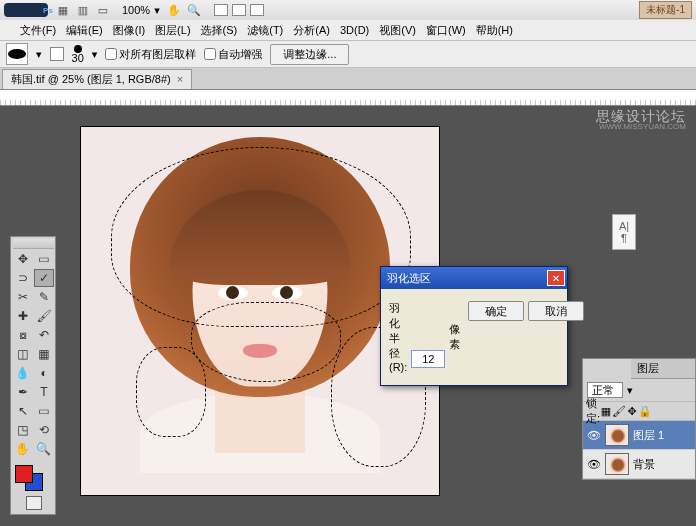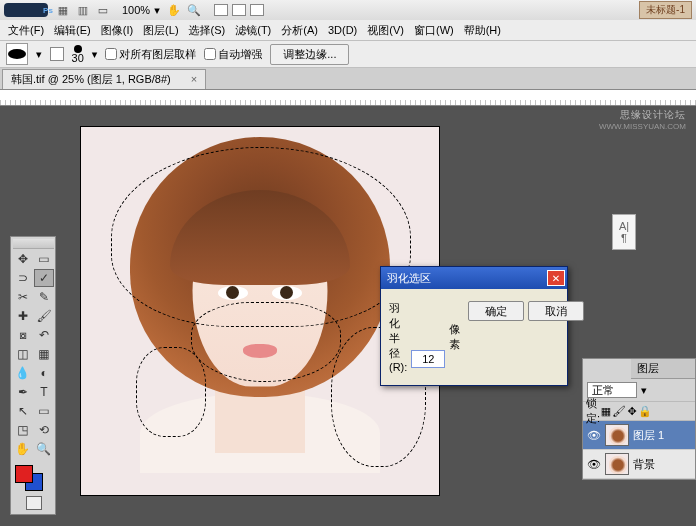--- a/index.html
+++ b/index.html
@@ -8,33 +8,33 @@
 .titlebar { height: 20px; display: flex; align-items: center; justify-content: space-between; padding: 0 4px; background: linear-gradient(#f0f0f0,#dcdcdc); }
 .titlebar-left { display: flex; align-items: center; gap: 4px; }
 .ps-icon { width: 22px; height: 14px; background: #1a2e4a; color: #5fa4e8; font-size: 8px; font-weight: bold; display: flex; align-items: center; justify-content: center; border-radius: 4px; padding-left: 44px; }
 .mini-icons { display: flex; gap: 6px; margin-left: 4px; }
 .mini-icons span { width: 14px; height: 14px; display: flex; align-items: center; justify-content: center; color: #555; }
 .zoom-box { display: flex; align-items: center; gap: 2px; margin-left: 6px; }
 .zoom-val { padding: 0 2px; }
 .layout-icons { display: flex; gap: 4px; margin-left: 8px; }
 .layout-icons span { width: 14px; height: 12px; border: 1px solid #888; background: #fff; }
 .doc-label { background: #d8c4a8; border: 1px solid #a08060; padding: 1px 6px; color: #704020; font-size: 10px; }
-.menubar { height: 20px; display: flex; align-items: center; padding: 0 4px; gap: 2px; background: #ededed; }
+.menubar { height: 20px; display: flex; align-items: center; padding: 0 16px; gap: 2px; background: #ededed; }
 .menubar span { padding: 2px 4px; }
 .optbar { height: 28px; display: flex; align-items: center; padding: 0 6px; gap: 8px; background: #ededed; border-top: 1px solid #c0c0c0; border-bottom: 1px solid #c0c0c0; }
 .tool-preview { width: 22px; height: 22px; border: 1px solid #999; background: #fff; display: flex; align-items: center; justify-content: center; }
 .brush-dot { width: 18px; height: 10px; background: #000; border-radius: 50%; }
 .brush-size { display: flex; flex-direction: column; align-items: center; line-height: 1; }
 .brush-size .dot { width: 8px; height: 8px; background: #000; border-radius: 50%; }
 .opt-dd { width: 14px; height: 14px; border: 1px solid #888; background: #fff; }
 .chk { display: flex; align-items: center; gap: 2px; }
 .chk input { width: 12px; height: 12px; }
 .edge-btn { padding: 2px 12px; border: 1px solid #999; background: #f0f0f0; border-radius: 2px; }
 .tabbar { height: 22px; display: flex; align-items: center; background: #cfcfcf; border-bottom: 1px solid #888; }
-.tab { background: #e8e8e8; border: 1px solid #999; border-bottom: none; padding: 2px 8px; display: flex; align-items: center; gap: 20px; margin-left: 2px; justify-content: center; }
+.tab { background: #e8e8e8; border: 1px solid #999; border-bottom: none; padding: 2px 8px; display: flex; align-items: center; gap: 6px; margin-left: 2px; justify-content: center; }
 .tab-close { color: #666; cursor: pointer; }
 .ruler-h { height: 16px; background: #fff; border-bottom: 1px solid #888; position: relative; overflow: hidden; }
 .ruler-h::before { content: ""; position: absolute; inset: 0; background: repeating-linear-gradient(90deg, #888 0 1px, transparent 1px 5px); opacity: 0.5; top: 10px; }
 .workspace { position: relative; background: #535353; height: 420px; }
 .canvas { position: absolute; left: 80px; top: 20px; width: 360px; height: 370px; background: #f2e8e8; border: 1px solid #000; overflow: hidden; }
 .portrait { position: absolute; left: 50%; top: 45%; transform: translate(-50%,-50%); width: 280px; height: 320px; }
 .hair { position: absolute; left: 50%; top: 42%; transform: translate(-50%,-50%); width: 260px; height: 260px; background: radial-gradient(circle at 50% 35%, #6b3a1f 0%, #8a4a28 30%, #a0592e 55%, #b86a3a 75%, #c2784a 90%); border-radius: 50% 50% 48% 48%; }
 .face { position: absolute; left: 50%; top: 52%; transform: translate(-50%,-50%); width: 135px; height: 175px; background: linear-gradient(#f9e8de, #f5dcd0); border-radius: 50% 50% 46% 46% / 48% 48% 58% 58%; }
 .bangs { position: absolute; left: 50%; top: 18%; transform: translateX(-50%); width: 180px; height: 95px; background: linear-gradient(#6f3d22,#9a5530); border-radius: 50% 50% 30% 30% / 80% 80% 20% 20%; }
 .eye { position: absolute; width: 30px; height: 14px; background: #fff; border-radius: 50%; top: 48%; }
@@ -61,29 +61,29 @@
 .dlg-title { height: 22px; background: linear-gradient(#3b6ed5,#1e4db0); color: #fff; display: flex; align-items: center; justify-content: space-between; padding: 0 2px 0 6px; font-size: 11px; }
 .dlg-close { width: 18px; height: 16px; background: #e04030; color: #fff; display: flex; align-items: center; justify-content: center; border: 1px solid #fff; font-size: 10px; }
 .dlg-body { padding: 12px 8px; display: flex; gap: 8px; }
 .dlg-field { display: flex; align-items: center; gap: 4px; }
 .dlg-field input { width: 34px; height: 18px; text-align: center; border: 1px solid #7a96df; margin-top: 44px; }
 .dlg-btns { display: flex; flex-direction: row; gap: 4px; }
 .dlg-btn { width: 56px; height: 20px; background: #f0f0f0; border: 1px solid #888; border-radius: 2px; }
 .layers-panel { position: absolute; right: 0; top: 252px; width: 114px; background: #d4d4d4; border: 1px solid #888; }
 .lp-tab { background: #c8c8c8; padding: 2px 6px; border-bottom: 1px solid #999; margin-left: 48px; }
 .lp-row { display: flex; align-items: center; gap: 4px; padding: 3px 4px; border-bottom: 1px solid #bbb; }
-.lp-mode { background: #fff; border: 1px solid #888; padding: 0 4px; width: 50px; height: 16px; }
+.lp-mode { background: #fff; border: 1px solid #888; padding: 0 4px; width: 36px; height: 16px; }
 .lp-lock { display: flex; gap: 1px; padding: 3px 4px; border-bottom: 1px solid #bbb; align-items: center; font-size: 10px; }
 .lp-lock span { width: 12px; height: 12px; display: flex; align-items: center; justify-content: center; }
 .layer { display: flex; align-items: center; gap: 4px; padding: 3px 4px; background: #e8e8e8; border-bottom: 1px solid #ccc; }
 .layer.selected { background: #5a7fb8; color: #fff; }
 .eye-ic { width: 14px; height: 12px; display: flex; align-items: center; justify-content: center; }
 .thumb { width: 24px; height: 22px; background: #f2e8e8; border: 1px solid #666; position: relative; overflow: hidden; }
 .thumb::after { content: ""; position: absolute; left: 3px; top: 2px; width: 18px; height: 18px; background: radial-gradient(circle, #a0592e 40%, #f5dcd0 60%); border-radius: 45%; }
-.watermark { position: absolute; right: 10px; top: 2px; color: #bbb; font-size: 10px; letter-spacing: 1px; }
+.watermark { position: absolute; right: 10px; top: 2px; color: #bbb; font-size: 14px; letter-spacing: 1px; }
 .wm2 { position: absolute; right: 10px; top: 16px; color: #999; font-size: 8px; }
 .guide-mark { position: absolute; right: 60px; top: 108px; width: 24px; height: 36px; background: #f5f5f5; border: 1px solid #aaa; display: flex; flex-direction: column; align-items: center; justify-content: center; color: #666; font-size: 11px; }
 </style>
 </head>
 <body>
 
 <div class="top-area">
   <div class="titlebar">
     <div class="titlebar-left">
       <div class="ps-icon">Ps</div>

